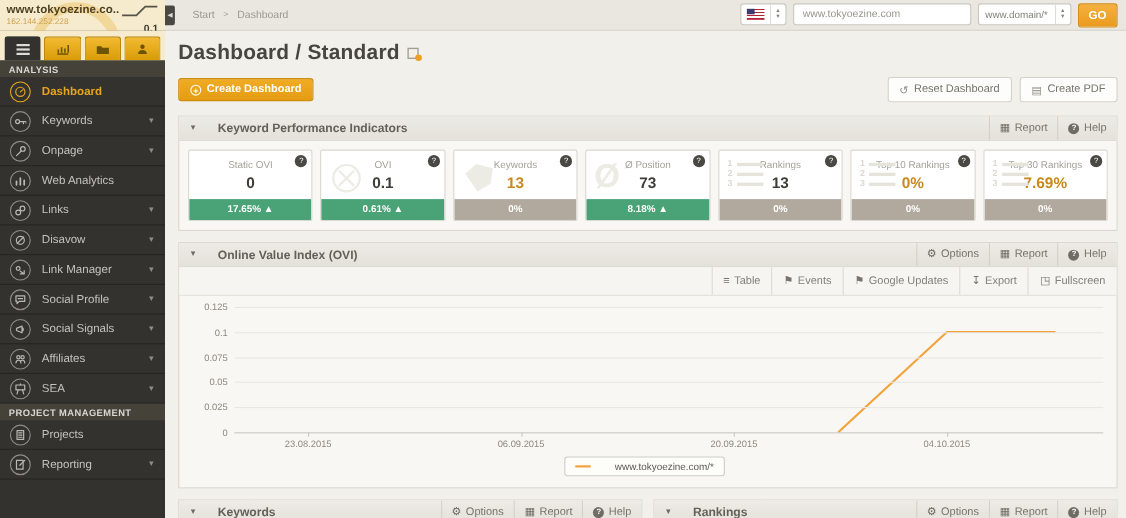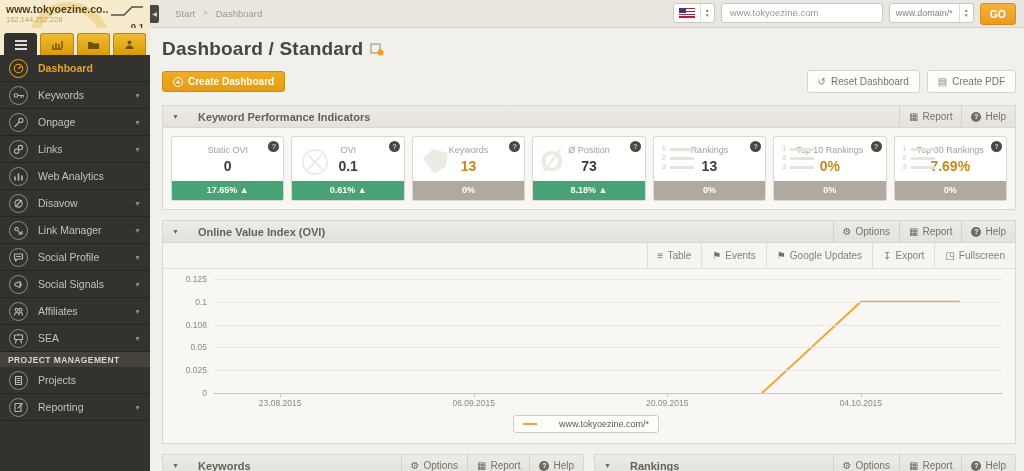--- a/index.html
+++ b/index.html
@@ -133,20 +133,21 @@
         </svg>
       </div>
     <div class="tab">
         <svg width="11" height="11">
           <circle cx="5.5" cy="3.5" r="2" fill="currentColor"></circle>
           <path d="M1.5 10c0-2.2 1.8-3.5 4-3.5s4 1.3 4 3.5z" fill="currentColor"></path>
         </svg>
       </div>
   </div>
 
+  <div class="sec-head">ANALYSIS</div>
 
   <div class="nav-item active">
     <span class="icon-circle">
         <svg width="11" height="11">
           <circle cx="5.5" cy="5.5" r="4.2"></circle>
           <path d="M5.5 5.5L8 3.5"></path>
         </svg>
       </span>
     <span class="nav-label">Dashboard</span>
   </div>
@@ -166,34 +167,34 @@
           <path d="M2 9.5L6.5 5"></path>
           <circle cx="7.8" cy="3.4" r="2.1"></circle>
         </svg>
       </span>
     <span class="nav-label">Onpage</span>
     <span class="chevron">▼</span>
   </div>
   <div class="nav-item">
     <span class="icon-circle">
         <svg width="11" height="11">
+          <path d="M2 9V6M5.5 9V3M9 9V5" stroke-width="1.6"></path>
+        </svg>
+      </span>
+    <span class="nav-label">Web Analytics</span>
+  </div>
+  <div class="nav-item">
+    <span class="icon-circle">
+        <svg width="11" height="11">
           <circle cx="3.6" cy="7.2" r="2.2"></circle>
           <circle cx="7.4" cy="3.6" r="2.2"></circle>
         </svg>
       </span>
     <span class="nav-label">Links</span>
     <span class="chevron">▼</span>
-  </div>
-  <div class="nav-item">
-    <span class="icon-circle">
-        <svg width="11" height="11">
-          <path d="M2 9V6M5.5 9V3M9 9V5" stroke-width="1.6"></path>
-        </svg>
-      </span>
-    <span class="nav-label">Web Analytics</span>
   </div>
   <div class="nav-item">
     <span class="icon-circle">
         <svg width="11" height="11">
           <circle cx="5.5" cy="5.5" r="3.6"></circle>
           <path d="M2.5 8.5l6-6"></path>
         </svg>
       </span>
     <span class="nav-label">Disavow</span>
     <span class="chevron">▼</span>
@@ -481,21 +482,21 @@
           <svg class="line-svg" viewBox="0 0 1000 1000" preserveAspectRatio="none">
             <polyline fill="none" stroke-width="2" vector-effect="non-scaling-stroke" stroke="#f2a33c" points="695.0,1000.0 820.0,200.0 945.0,200.0"></polyline>
           </svg>
         <div class="gridline zero" style="top: 100%;"></div>
             <div class="ylabel" style="top: 100%;">0</div>
             <div class="gridline" style="top: 80%;"></div>
             <div class="ylabel" style="top: 80%;">0.025</div>
             <div class="gridline" style="top: 60%;"></div>
             <div class="ylabel" style="top: 60%;">0.05</div>
             <div class="gridline" style="top: 40%;"></div>
-            <div class="ylabel" style="top: 40%;">0.108</div>
+            <div class="ylabel" style="top: 40%;">0.075</div>
             <div class="gridline" style="top: 20%;"></div>
             <div class="ylabel" style="top: 20%;">0.1</div>
             <div class="gridline" style="top: 0%;"></div>
             <div class="ylabel" style="top: 0%;">0.125</div>
             <div class="xlabel" style="left: 8.5%;">23.08.2015</div>
             <div class="xtick" style="left: 8.5%;"></div>
             <div class="xlabel" style="left: 33%;">06.09.2015</div>
             <div class="xtick" style="left: 33%;"></div>
             <div class="xlabel" style="left: 57.5%;">20.09.2015</div>
             <div class="xtick" style="left: 57.5%;"></div>

